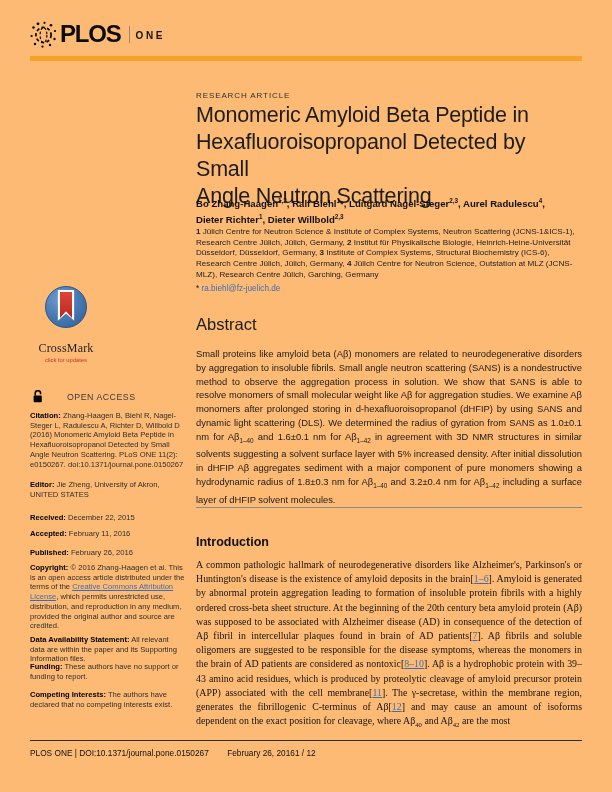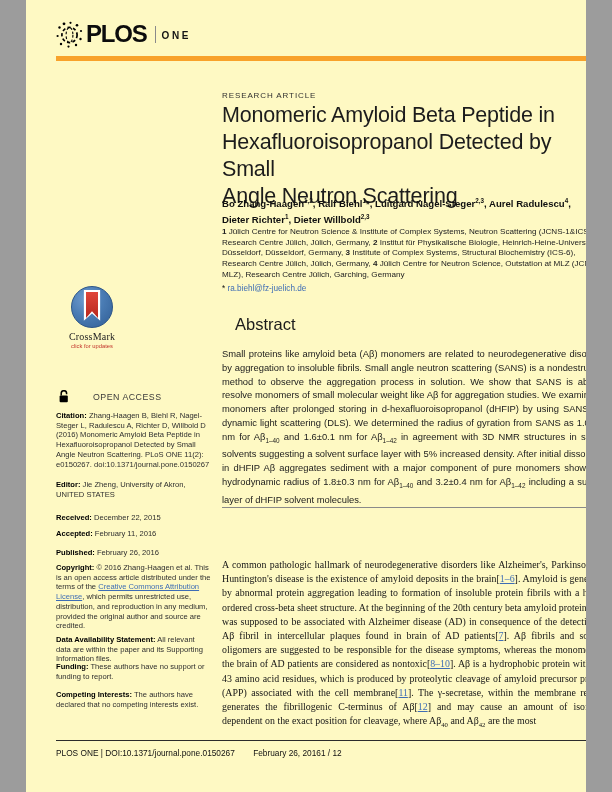--- a/index.html
+++ b/index.html
@@ -1,18 +1,18 @@
 <!DOCTYPE html>
 <html><head>
 <meta charset="utf-8">
 <style>
   html,body { margin:0; padding:0; background:#9c9c9c; }
   .page {
-    position:relative; width:560px; height:792px; margin:0 auto;
-    background:#fef9c3; overflow:hidden;
+    position:relative; width:612px; height:792px; margin:0 auto;
+    background:#fdba74; overflow:hidden;
     font-family:"Liberation Sans", sans-serif;
     -webkit-font-smoothing:antialiased;
   }
   
   .logo-row { position:absolute; left:30px; top:20px; display:flex; align-items:center; }
   .logo-plos { font-size:24px; font-weight:bold; letter-spacing:-1.2px; color:#0c0c0c; margin-left:3px; }
   .logo-sep { width:1px; height:17px; background:#8a8a8a; margin:1px 6px 0 8px; }
   .logo-one { font-size:10px; font-weight:bold; letter-spacing:2.6px; color:#141414; margin-top:2px; }
   .header-rule { position:absolute; left:30px; top:56px; width:552px; height:5px; background:#F8A22B; }
 
@@ -20,41 +20,41 @@
   .crossmark { position:absolute; left:33px; top:286px; width:66px; text-align:center; cursor:pointer; }
   .cm-circle { position:relative; width:42px; height:42px; margin:0 auto; border-radius:50%;
                background:radial-gradient(circle at 35% 30%, #6f9cce 0%, #4a7cb4 45%, #2f5c94 100%);
                border:1px solid #2b5588; box-sizing:border-box; }
   .cm-ribbon-outline { position:absolute; left:50%; top:3px; transform:translateX(-50%);
                width:17px; height:31px; background:#ffffff;
                clip-path:polygon(0 0,100% 0,100% 100%,50% 76%,0 100%); }
   .cm-ribbon { position:absolute; left:50%; top:5px; transform:translateX(-50%);
                width:12px; height:26px; background:linear-gradient(#e0453a,#b8281e);
                clip-path:polygon(0 0,100% 0,100% 100%,50% 74%,0 100%); }
-  .cm-name { margin-top:3px; font-family:"Liberation Serif", serif; font-size:10px; color:#222; letter-spacing:0.2px; }
+  .cm-name { margin-top:13px; font-family:"Liberation Serif", serif; font-size:12px; color:#222; letter-spacing:0.2px; }
   .cm-sub { font-size:5.8px; color:#c2332a; margin-top:1px; }
 
   .oa-row { position:absolute; left:33px; top:390px; display:flex; align-items:center; gap:23px; }
   .oa-label { font-size:8.8px; color:#3a3a3a; letter-spacing:0.5px; }
 
   .meta { position:absolute; left:30px; width:155px; margin:0;
           font-size:7.6px; line-height:9.7px; color:#2e2e2e; }
   .meta b { color:#000; }
   .lnk { color:#3E6DB5; }
   .u { text-decoration:underline; }
 
   
   .main-block { position:absolute; left:196px; width:386px; }
   .kicker { top:91px; font-size:8px; letter-spacing:0.9px; color:#2f2f2f; }
   .title { top:102px; font-size:21.5px; line-height:27px; font-weight:400; color:#1c1c1c; letter-spacing:-0.2px; }
   .authors { top:194px; font-size:9.6px; font-weight:bold; line-height:13px; color:#101010; }
   .authors sup { font-size:6.3px; }
   .affil { top:227px; font-size:8.1px; line-height:10.7px; color:#222; }
   .email { top:284px; font-size:8.2px; color:#111; }
-  .abs-head { top:315px; font-size:16.5px; color:#1b1b1b;margin-left:13px; }
+  .abs-head { top:315px; font-size:16.5px; color:#1b1b1b; }
   .abs-text { top:347px; font-size:9.4px; line-height:13.8px; text-align:justify; color:#1b1b1b; }
   .abs-text sub, .intro-text sub { font-size:68%; }
   .abs-rule { top:507px; width:386px; height:1px; background:#8a8a8a; }
   .intro-head { top:535px; font-size:12.5px; font-weight:bold; color:#0f0f0f; }
   .intro-text { top:558px; font-family:"Liberation Serif", serif; font-size:9.9px; line-height:14.2px;
                 text-align:justify; color:#151515; }
 
   
   .footer-rule { position:absolute; left:30px; top:740px; width:552px; height:1px; background:#2c2c2c; }
   .footer-row { position:absolute; left:30px; top:748px; width:552px; display:flex;
@@ -125,20 +125,21 @@
   <div class="main-block kicker">RESEARCH ARTICLE</div>
   <h1 class="main-block title" style="margin:0; ">Monomeric Amyloid Beta Peptide in<br>Hexafluoroisopropanol Detected by Small<br>Angle Neutron Scattering</h1>
   <div class="main-block authors">Bo Zhang-Haagen<sup>1,2</sup>, Ralf Biehl<sup>1</sup>*, Luitgard Nagel-Steger<sup>2,3</sup>, Aurel Radulescu<sup>4</sup>,<br>Dieter Richter<sup>1</sup>, Dieter Willbold<sup>2,3</sup></div>
   <div class="main-block affil"><b>1</b>&nbsp;Jülich Centre for Neutron Science &amp; Institute of Complex Systems, Neutron Scattering (JCNS-1&amp;ICS-1), Research Centre Jülich, Jülich, Germany, <b>2</b>&nbsp;Institut für Physikalische Biologie, Heinrich-Heine-Universität Düsseldorf, Düsseldorf, Germany, <b>3</b>&nbsp;Institute of Complex Systems, Structural Biochemistry (ICS-6), Research Centre Jülich, Jülich, Germany, <b>4</b>&nbsp;Jülich Centre for Neutron Science, Outstation at MLZ (JCNS-MLZ), Research Centre Jülich, Garching, Germany</div>
   <div class="main-block email">* <span class="lnk">ra.biehl@fz-juelich.de</span></div>
 
   <div class="main-block abs-head">Abstract</div>
   <div class="main-block abs-text">Small proteins like amyloid beta (Aβ) monomers are related to neurodegenerative disorders by aggregation to insoluble fibrils. Small angle neutron scattering (SANS) is a nondestructive method to observe the aggregation process in solution. We show that SANS is able to resolve monomers of small molecular weight like Aβ for aggregation studies. We examine Aβ monomers after prolonged storing in d-hexafluoroisopropanol (dHFIP) by using SANS and dynamic light scattering (DLS). We determined the radius of gyration from SANS as 1.0±0.1 nm for Aβ<sub>1–40</sub> and 1.6±0.1 nm for Aβ<sub>1–42</sub> in agreement with 3D NMR structures in similar solvents suggesting a solvent surface layer with 5% increased density. After initial dissolution in dHFIP Aβ aggregates sediment with a major component of pure monomers showing a hydrodynamic radius of 1.8±0.3 nm for Aβ<sub>1–40</sub> and 3.2±0.4 nm for Aβ<sub>1–42</sub> including a surface layer of dHFIP solvent molecules.</div>
   <div class="main-block abs-rule"></div>
 
+  <div class="main-block intro-head">Introduction</div>
   <div class="main-block intro-text">A common pathologic hallmark of neurodegenerative disorders like Alzheimer's, Parkinson's or Huntington's disease is the existence of amyloid deposits in the brain[<span class="lnk u">1–6</span>]. Amyloid is generated by abnormal protein aggregation leading to formation of insoluble protein fibrils with a highly ordered cross-beta sheet structure. At the beginning of the 20th century beta amyloid protein (Aβ) was supposed to be associated with Alzheimer disease (AD) in consequence of the detection of Aβ fibril in intercellular plaques found in brain of AD patients[<span class="lnk u">7</span>]. Aβ fibrils and soluble oligomers are suggested to be responsible for the disease symptoms, whereas the monomers in the brain of AD patients are considered as nontoxic[<span class="lnk u">8–10</span>]. Aβ is a hydrophobic protein with 39–43 amino acid residues, which is produced by proteolytic cleavage of amyloid precursor protein (APP) associated with the cell membrane[<span class="lnk u">11</span>]. The γ-secretase, within the membrane region, generates the fibrillogenic C-terminus of Aβ[<span class="lnk u">12</span>] and may cause an amount of isoforms dependent on the exact position for cleavage, where Aβ<sub>40</sub> and Aβ<sub>42</sub> are the most</div>
 
   <div class="footer-rule"></div>
   <div class="footer-row">
     <span>
       <span>PLOS ONE | DOI:10.1371/journal.pone.0150267</span>
       <span class="footer-date">February 26, 2016</span>
     </span>
     <span>1 / 12</span>
   </div>

